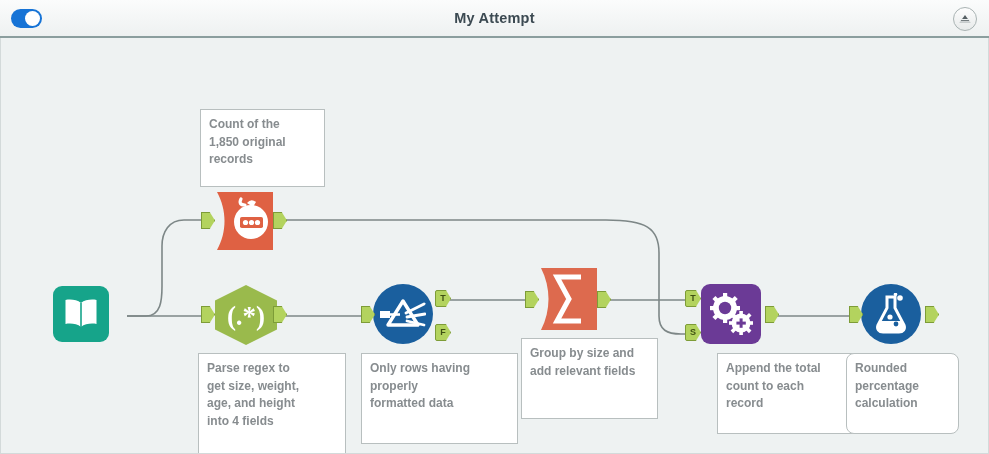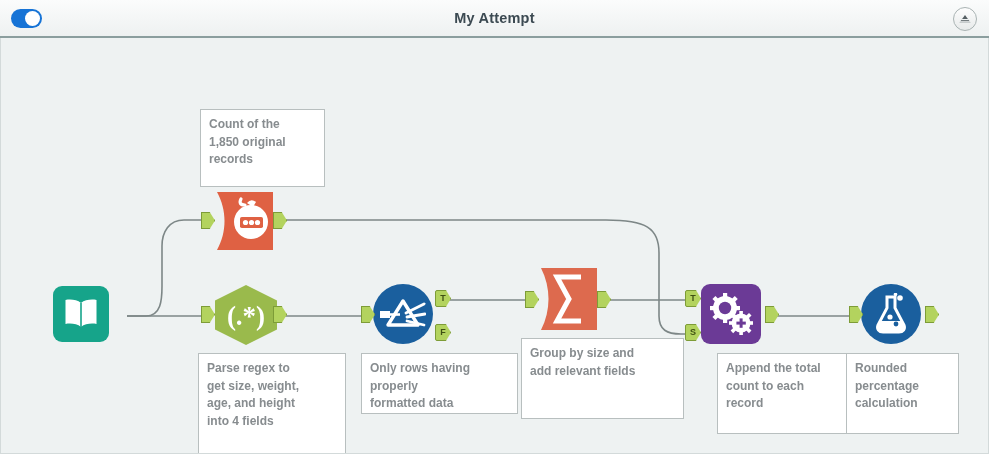--- a/index.html
+++ b/index.html
@@ -169,29 +169,29 @@
       </g>
     </svg>
 
     <div class="note" style="left:199px; top:71px; width:125px; height:78px;">Count of the
 1,850 original
 records</div>
     <div class="note" style="left:197px; top:315px; width:148px; height:104px;">Parse regex to
 get size, weight,
 age, and height
 into 4 fields</div>
-    <div class="note" style="left:360px; top:315px; width:157px; height:61px;">Only rows having
+    <div class="note" style="left:360px; top:315px; width:157px; height:91px;">Only rows having
 properly
 formatted data</div>
-    <div class="note" style="left:520px; top:300px; width:163px; height:81px;">Group by size and
+    <div class="note" style="left:520px; top:300px; width:137px; height:81px;">Group by size and
 add relevant fields</div>
     <div class="note" style="left:716px; top:315px; width:152px; height:81px;">Append the total
 count to each
 record</div>
-    <div class="note" style="left:845px; top:315px; width:113px; height:81px;">Rounded
+    <div class="note" style="left:845px; top:315px; width:113px; height:81px;border-radius:8px;">Rounded
 percentage
 calculation</div>
 
     <div class="node" style="left:52px; top:248px;">
       <div class="node-square" style="background:#16a48a;">
         <svg width="38" height="34" viewBox="0 0 38 34">
           <path d="M19,6 C15,2.5 8,2 3.5,3 L3.5,27 C8,26 15,26.5 19,30 Z" fill="#ffffff"></path>
           <path d="M19,6 C23,2.5 30,2 34.5,3 L34.5,27 C30,26 23,26.5 19,30 Z" fill="#ffffff"></path>
           <path d="M19,6 L19,30" stroke="#16a48a" stroke-width="1.6"></path>
         </svg>

